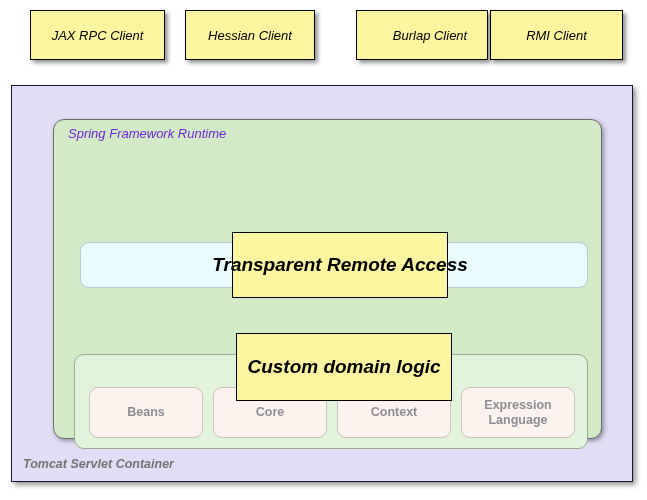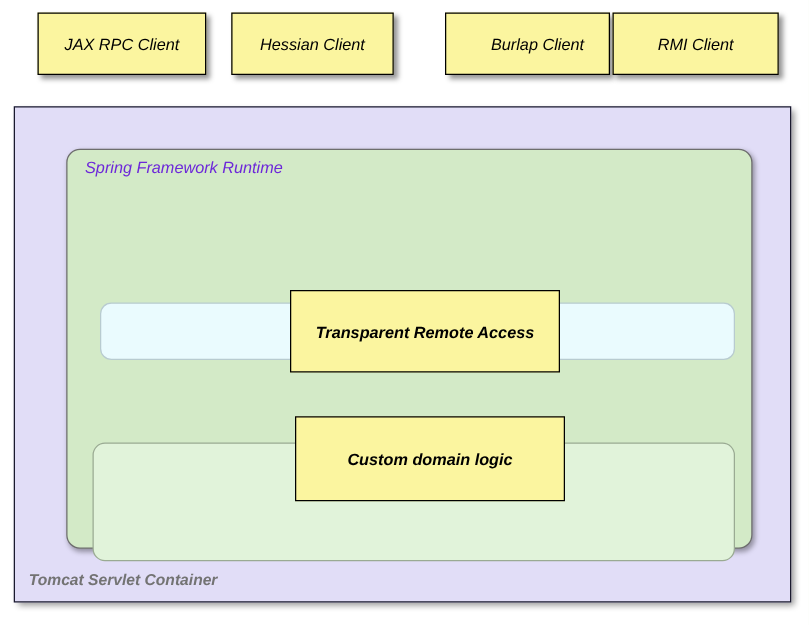--- a/index.html
+++ b/index.html
@@ -169,21 +169,21 @@
     border: 1.5px solid #000000;
     display: flex;
     align-items: center;
     justify-content: center;
     box-sizing: border-box;
     z-index: 5;
   }
   .feature-box span {
     font-weight: bold;
     font-style: italic;
-    font-size: 13px;
+    font-size: 19px;
     color: #000000;
     white-space: nowrap;
   }
   .feature-remote {
     left: 220px;
     top: 146px;
     width: 216px;
     height: 66px;
   }
   .feature-domain {
@@ -216,20 +216,34 @@
 
   <div class="spring">
     <div class="spring-label">Spring Framework Runtime</div>
 
     <div class="web">
       <span>Web</span>
     </div>
 
     <div class="core-container">
       <div class="core-container-label">Core Container</div>
+      <div class="core-modules">
+        <div class="core-module">
+          <span>Beans</span>
+        </div>
+        <div class="core-module">
+          <span>Core</span>
+        </div>
+        <div class="core-module">
+          <span>Context</span>
+        </div>
+        <div class="core-module">
+          <span>Expression Language</span>
+        </div>
+      </div>
     </div>
   </div>
 
   <div class="feature-box feature-remote">
     <span>Transparent Remote Access</span>
   </div>
   <div class="feature-box feature-domain">
     <span>Custom domain logic</span>
   </div>
 

